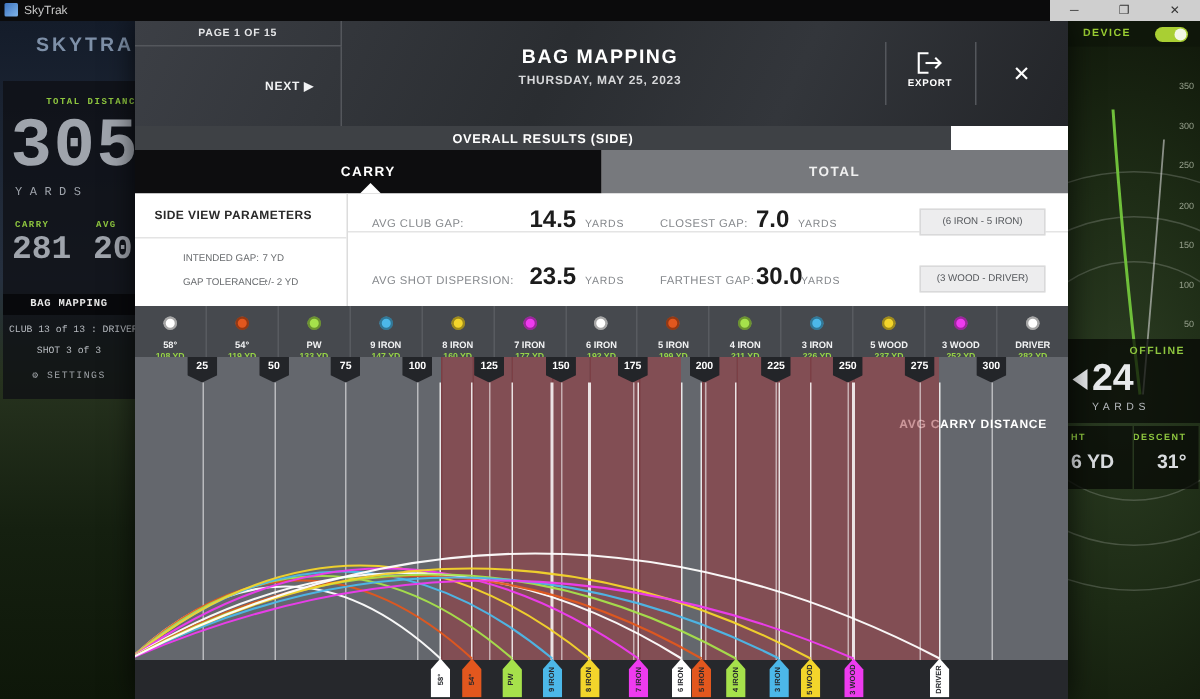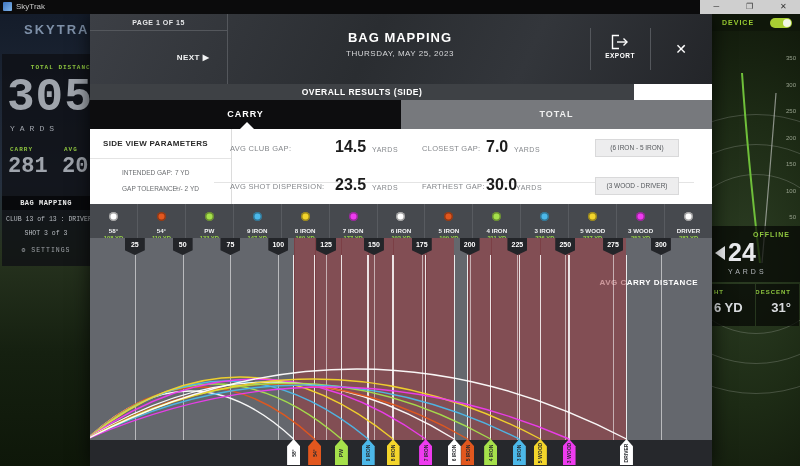--- a/index.html
+++ b/index.html
@@ -66,21 +66,21 @@
     background:linear-gradient(115deg,#3c3f45 0%, #2a2d31 45%, #33363b 70%, #232529 100%); }
   .pagebox { position:absolute; left:0; top:0; width:138px; height:17px;
     border-right:1px solid #54575c; border-bottom:1px solid #54575c;
     color:#e6e7e9; font-size:7px; font-weight:bold; text-align:center; line-height:17px; letter-spacing:0.5px; }
   .prevbox,.nextbox { position:absolute; top:17px; width:69px; height:53px; font-size:8px; font-weight:bold;
     display:flex; align-items:center; justify-content:center; letter-spacing:0.5px; cursor:pointer; }
   .prevbox { left:0; color:#6f7277; border-right:1px solid #54575c; }
   .nextbox { left:69px; color:#f2f3f4; border-right:1px solid #54575c; }
   .m-titlewrap { position:absolute; left:180px; top:16px; width:260px; text-align:center; color:#fff; }
   .m-title { font-size:13px; font-weight:bold; letter-spacing:1px; }
-  .m-sub { font-size:8px; font-weight:normal; color:#d6d7d9; margin-top:4px; letter-spacing:0.5px; }
+  .m-sub { font-size:8px; font-weight:bold; color:#d6d7d9; margin-top:4px; letter-spacing:0.5px; }
   .hdiv { position:absolute; top:14px; height:42px; width:1px; background:#54575c; }
   .exportbtn { position:absolute; left:502px; top:16px; width:56px; height:40px; text-align:center;
     color:#fff; cursor:pointer; }
   .exportbtn svg { display:block; margin:4px auto 2px; }
   .exportbtn .elbl { font-size:6.5px; font-weight:bold; letter-spacing:0.5px; }
   .closebtn { position:absolute; left:575px; top:22px; width:32px; height:26px; color:#fff;
     font-size:14px; text-align:center; line-height:26px; cursor:pointer; }
   .sectionbar { position:absolute; left:0; top:70px; width:544px; height:16px; background:#3e4145;
     color:#fff; font-size:8.5px; font-weight:bold; text-align:center; line-height:16px; letter-spacing:0.5px; }
   .tabs { position:absolute; left:0; top:86px; width:622px; height:29px; display:flex; }
@@ -90,21 +90,21 @@
   .tabnotch { position:absolute; left:150px; bottom:0; width:0; height:0;
     border-left:7px solid transparent; border-right:7px solid transparent; border-bottom:7px solid #fff; }
 
   
   .statsarea { position:absolute; left:0; top:115px; width:622px; height:75px; background:#fff; }
   .parambox { position:absolute; left:0; top:0; width:142px; height:75px; border-right:1px solid #dcdcdc; }
   .paramhead { height:30px; line-height:30px; padding-left:13px; font-size:8px; font-weight:bold; color:#2a2a2a;
     letter-spacing:0.3px; border-bottom:1px solid #e4e4e4; }
   .paramrow { position:absolute; left:32px; font-size:6.5px; color:#6a6d70; }
   .paramrow .pv { position:absolute; left:53px; white-space:nowrap; }
-  .statrow { position:absolute; left:124px; width:480px; height:54px; }
+  .statrow { position:absolute; left:142px; width:480px; height:26px; }
   .statrow.r1 { top:0; border-bottom:1px solid #e4e4e4; }
   .statrow.r2 { top:38px; }
   .slabel { position:absolute; font-size:7.5px; color:#85888c; top:15px; letter-spacing:0.3px; }
   .sval { position:absolute; font-size:16px; font-weight:bold; color:#1c1c1c; top:9px; }
   .sunit { position:absolute; font-size:7px; color:#85888c; top:17px; letter-spacing:0.5px; }
   .sbadge { position:absolute; left:381px; top:10px; width:84px; height:18px; background:#ededee;
     border:1px solid #d9d9da; font-size:6.5px; color:#55585c; text-align:center; line-height:16px; }
 
   
   .clubrow { position:absolute; left:0; top:190px; width:622px; height:34px; background:#46494e; display:flex; }

